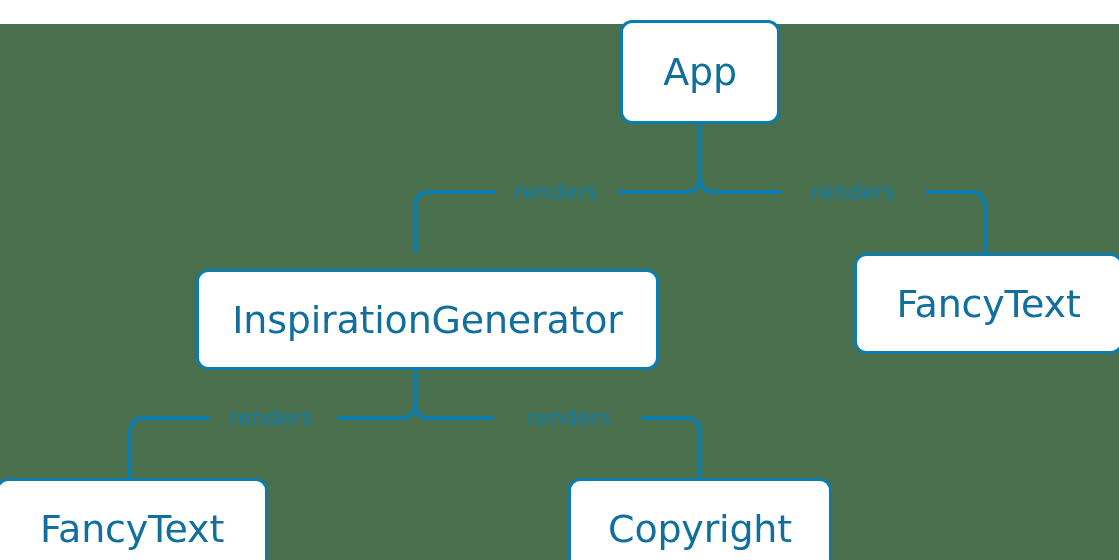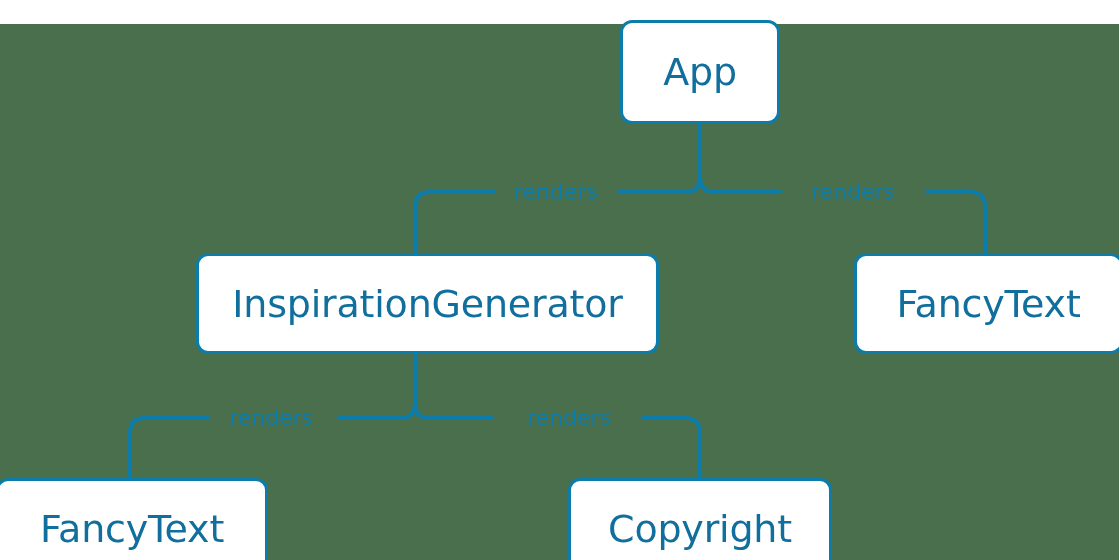--- a/index.html
+++ b/index.html
@@ -86,21 +86,21 @@
     <path class="edge-path" d="M 210 394 L 145 394 Q 130 394 130 409 L 130 454"></path>
 
     <path class="edge-path" d="M 429 394 L 494 394"></path>
     <path class="edge-path" d="M 641 394 L 685 394 Q 700 394 700 409 L 700 454"></path>
   </svg>
 
   <div class="node-box" style="left:620px; top:-4px; width:160px; height:104px;">
     <span class="node-label">App</span>
   </div>
 
-  <div class="node-box" style="left:196px; top:229px; width:463px; height:101px;">
+  <div class="node-box" style="left:196px; top:245px; width:463px; height:101px;">
     <span class="node-label">InspirationGenerator</span>
   </div>
 
   <div class="node-box" style="left:854px; top:229px; width:269px; height:101px;">
     <span class="node-label">FancyText</span>
   </div>
 
   <div class="node-box" style="left:-4px; top:454px; width:272px; height:101px;">
     <span class="node-label">FancyText</span>
   </div>

